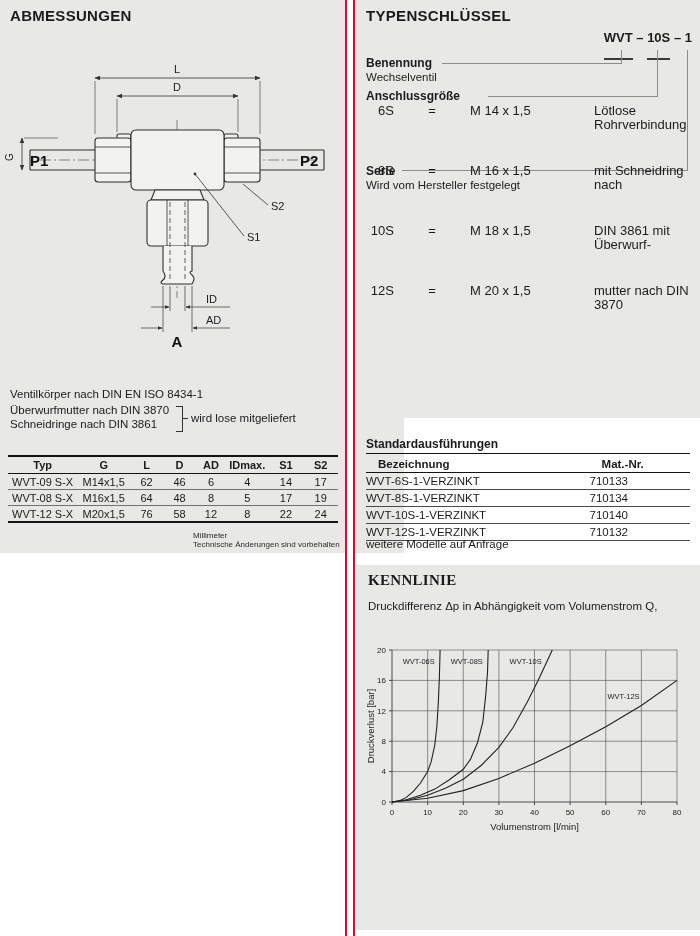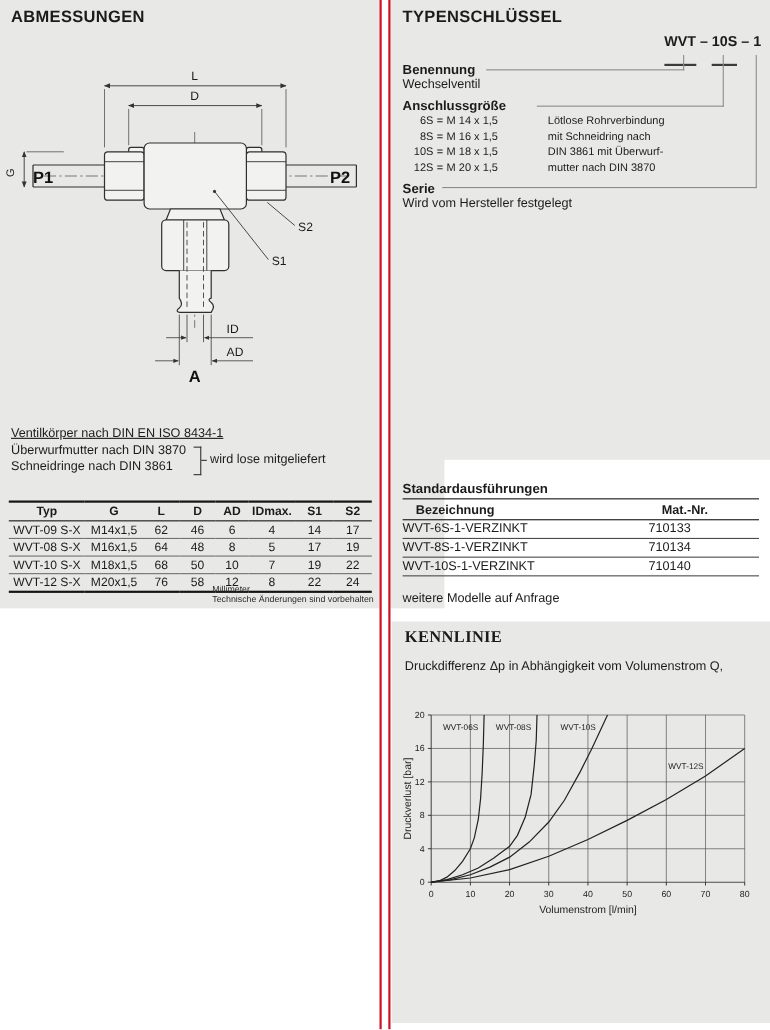--- a/index.html
+++ b/index.html
@@ -13,21 +13,21 @@
   #right-panel-1 { left:0; top:0; width:344px; height:418px; }
   #right-panel-2 { left:0; top:565px; width:344px; height:365px; }
 
   .sec-title { font-size:15px; font-weight:bold; letter-spacing:0.3px; }
   .abs { position:absolute; }
 
   
   #abm-title { left:10px; top:7px; }
   #drawing-svg { left:0; top:58px; }
   .note { font-size:11.5px; }
-  #note1 { left:10px; top:388px;text-decoration:underline; }
+  #note1 { left:10px; top:388px; }
   #note2 { left:10px; top:404px; }
   #note3 { left:10px; top:418px; }
   #note-bracket { left:176px; top:406px; width:7px; height:26px; border-top:1px solid #333; border-right:1px solid #333; border-bottom:1px solid #333; }
   #note-tick { left:183px; top:418px; width:5px; height:1px; background:#333; }
   #note-loose { left:191px; top:412px; }
 
   #dim-table { left:8px; top:455px; width:330px; border-collapse:collapse; font-size:11px; }
   #dim-table th { font-weight:bold; border-top:2px solid #141414; border-bottom:1.5px solid #141414; padding:2px 0 2px 0; }
   #dim-table td { text-align:center; padding:1.5px 0; border-bottom:1px solid #707070; }
   #dim-table tr:last-child td { border-bottom:2px solid #141414; }
@@ -39,21 +39,21 @@
   #type-code span.u { border-bottom:2px solid #3a3a3a; padding-bottom:13px; }
   .connector { position:absolute; border-right:1px solid #8c8c8c; border-bottom:1px solid #8c8c8c; }
   #conn-benennung { left:86px; top:50px; width:180px; height:14px; }
   #conn-anschluss { left:132px; top:50px; width:170px; height:47px; }
   #conn-serie     { left:46px;  top:50px; width:286px; height:121px; }
   .lbl { font-size:12px; font-weight:bold; }
   .val { font-size:11.5px; }
   #benennung-lbl { left:10px; top:56px; }
   #benennung-val { left:10px; top:71px; }
   #anschluss-lbl { left:10px; top:89px; }
-  #anschluss-rows { left:12px; top:104px; display:grid; grid-template-columns:26px 12px 92px auto; font-size:10px; line-height:14px; }
+  #anschluss-rows { left:12px; top:104px; display:grid; grid-template-columns:26px 12px 92px auto; font-size:13px; line-height:14px;gap:32px; }
   #anschluss-rows .code { text-align:right; }
   #anschluss-rows .eq { text-align:center; }
   #serie-lbl { left:10px; top:164px; }
   #serie-val { left:10px; top:179px; }
 
   
   #std-title { left:10px; top:437px; width:324px; font-size:12px; font-weight:bold; border-bottom:1.5px solid #141414; padding-bottom:2px; }
   #std-table { left:10px; top:456px; width:324px; border-collapse:collapse; font-size:11.5px; }
   #std-table th { text-align:left; font-weight:bold; border-bottom:1.5px solid #141414; padding:2px 12px; }
   #std-table td { text-align:left; padding:2px 0; border-bottom:1px solid #4a4a4a; }
@@ -199,30 +199,20 @@
         </tr>
         <tr>
           <td>WVT-08 S-X</td>
             <td>M16x1,5</td>
             <td>64</td>
             <td>48</td>
             <td>8</td>
             <td>5</td>
             <td>17</td>
             <td>19</td>
-        </tr>
-        <tr>
-          <td>WVT-10 S-X</td>
-            <td>M18x1,5</td>
-            <td>68</td>
-            <td>50</td>
-            <td>10</td>
-            <td>7</td>
-            <td>19</td>
-            <td>22</td>
         </tr>
         <tr>
           <td>WVT-12 S-X</td>
             <td>M20x1,5</td>
             <td>76</td>
             <td>58</td>
             <td>12</td>
             <td>8</td>
             <td>22</td>
             <td>24</td>
@@ -294,20 +284,24 @@
             <td>WVT-6S-1-VERZINKT</td>
             <td>710133</td>
           </tr>
         <tr>
             <td>WVT-8S-1-VERZINKT</td>
             <td>710134</td>
           </tr>
         <tr>
             <td>WVT-10S-1-VERZINKT</td>
             <td>710140</td>
+          </tr>
+        <tr>
+            <td>WVT-12S-1-VERZINKT</td>
+            <td>710132</td>
           </tr>
       </tbody>
     </table>
     <div id="std-footer" class="abs">weitere Modelle auf Anfrage</div>
 
     <div id="ken-title" class="abs sec-title">KENNLINIE</div>
     <div id="ken-desc" class="abs">
       <div>Druckdifferenz Δp in Abhängigkeit vom Volumenstrom Q,</div>
     </div>
 

